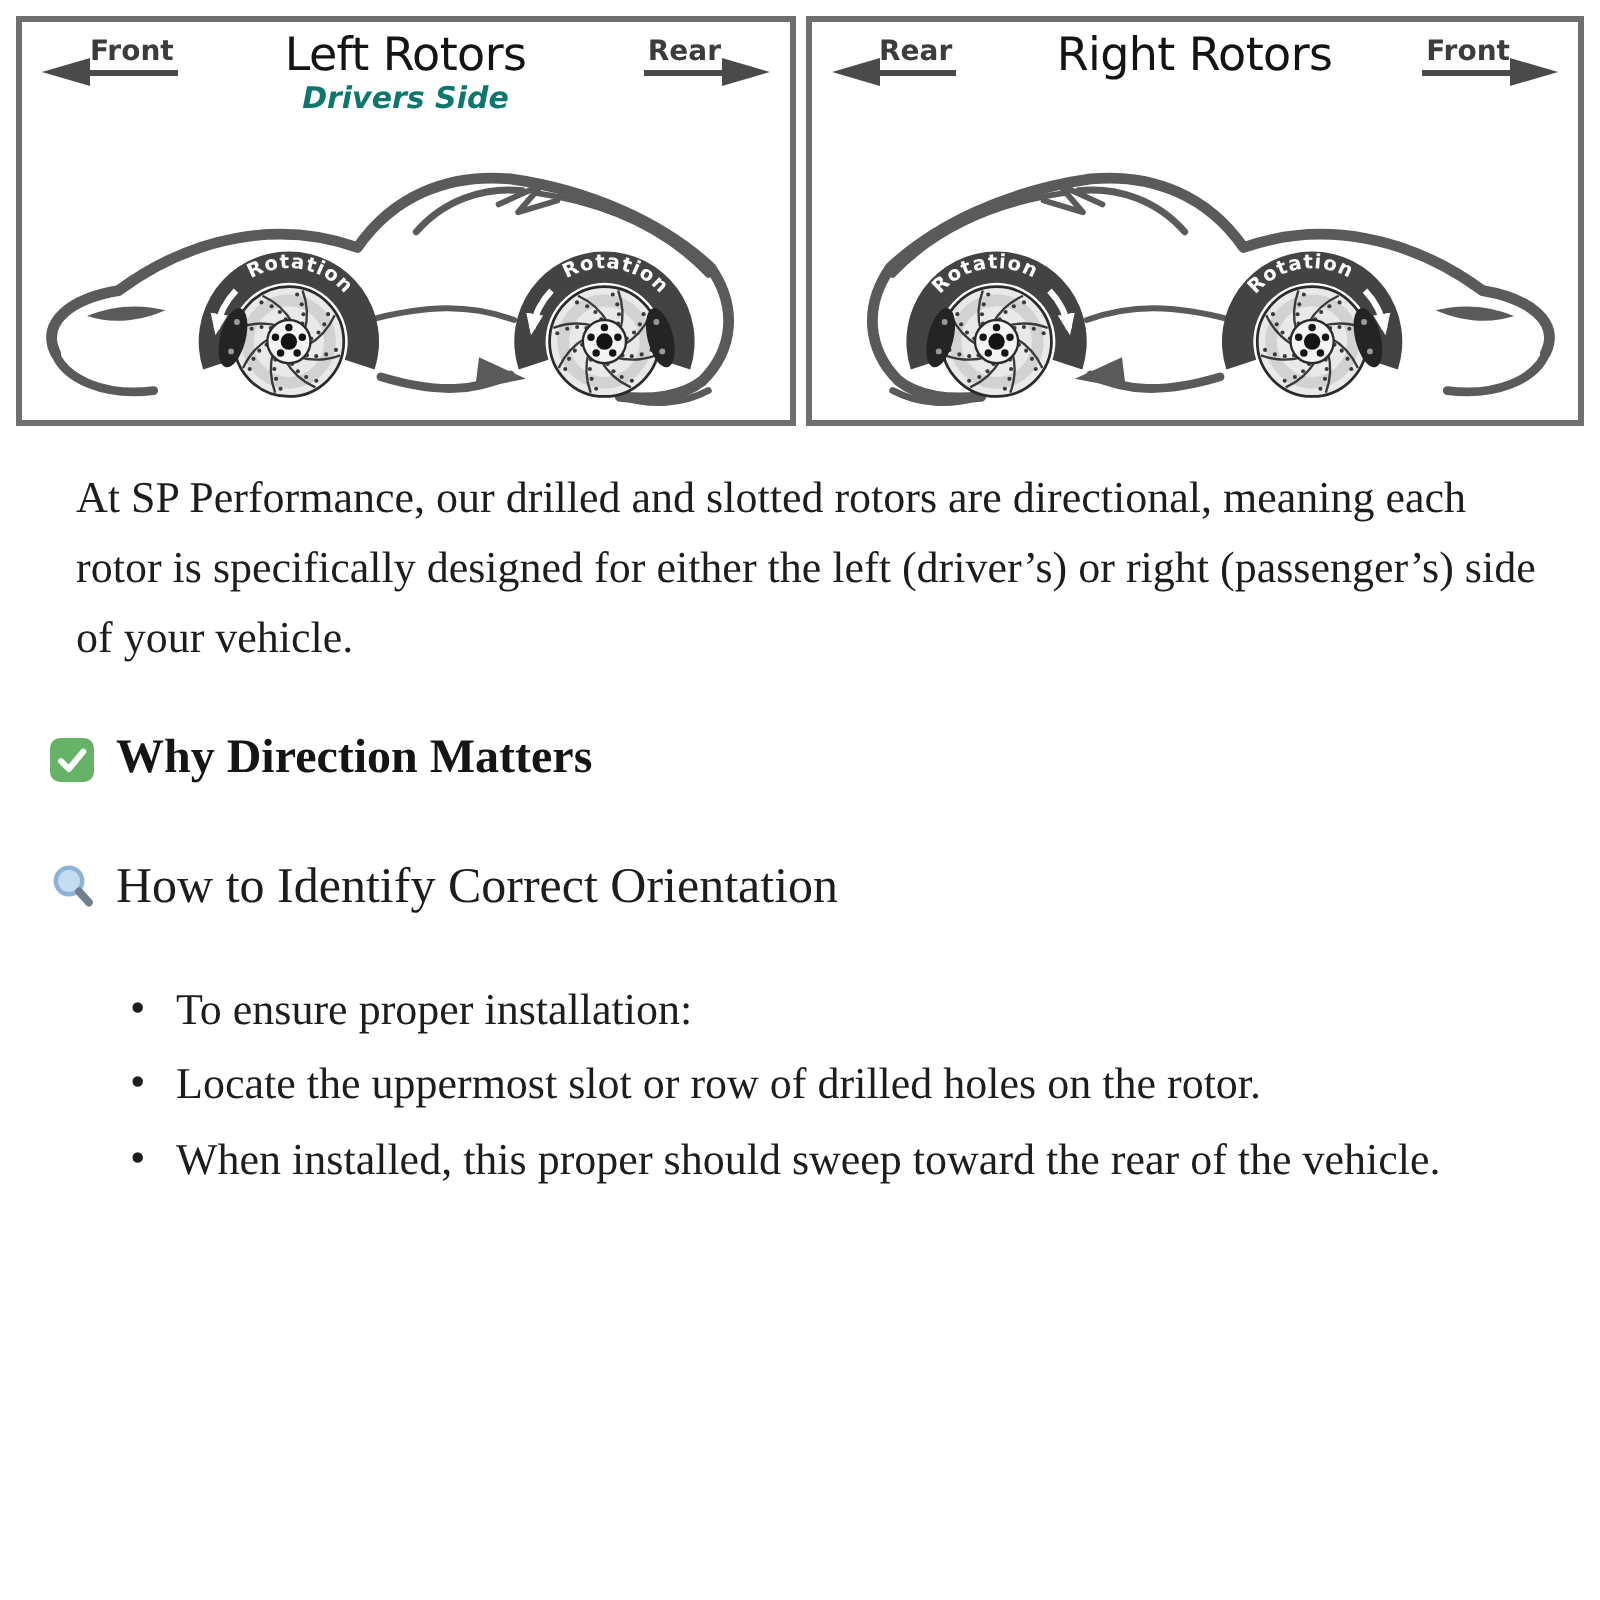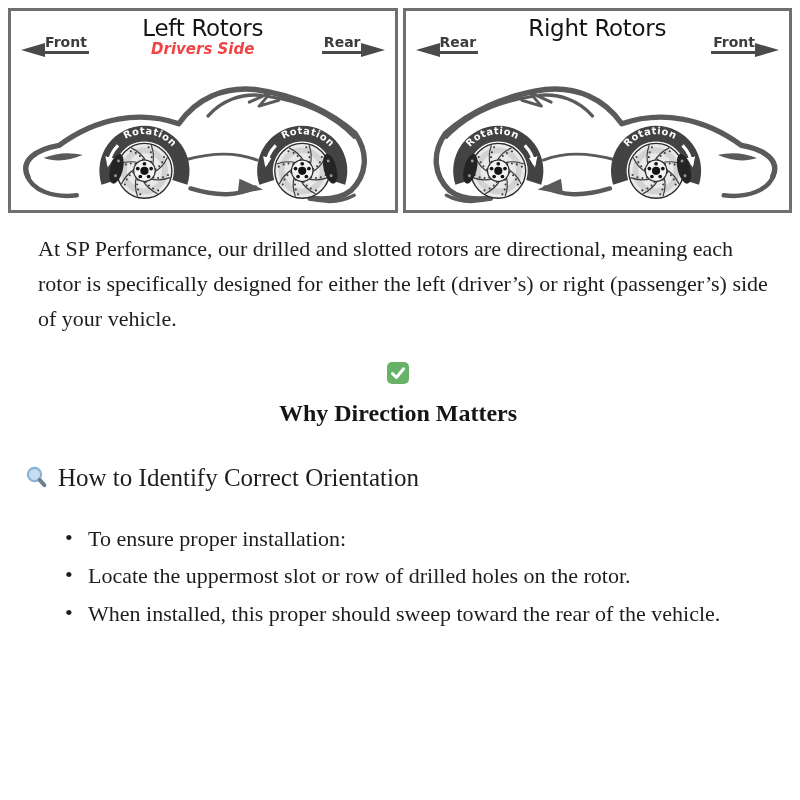--- a/index.html
+++ b/index.html
@@ -4,38 +4,38 @@
 <style>
   html,body{margin:0;padding:0;background:#ffffff;}
   body{width:800px;height:800px;overflow:hidden;color:#1d1d1d;
        font-family:"Liberation Serif","DejaVu Serif",serif;}
 
   
   .diagram{display:flex;gap:5px;margin:8px 8px 0 8px;}
   .panel{flex:1;border:3px solid #6f6f6f;background:#fff;min-width:0;}
   .panel-head{position:relative;height:47px;padding-top:5px;
               font-family:"DejaVu Sans","Liberation Sans",sans-serif;}
-  .dir{position:absolute;top:24px;display:flex;align-items:flex-start;
+  .dir{position:absolute;top:8px;display:flex;align-items:center;
        font-weight:bold;font-size:14px;color:#3c3c3c;}
   .dir.left{left:10px;}
   .dir.right{right:10px;}
   .dir-label{border-bottom:3px solid #4a4a4a;padding:0 2px 1px 2px;line-height:1.05;}
   .tri{width:0;height:0;border-top:7px solid transparent;border-bottom:7px solid transparent;}
   .tri-left{border-right:24px solid #4a4a4a;transform:translateY(8px);margin-right:-2px;}
   .tri-right{border-left:24px solid #4a4a4a;transform:translateY(8px);margin-left:-2px;}
   .panel-title{text-align:center;font-weight:normal;font-size:23px;color:#141414;
                line-height:1.05;letter-spacing:-0.3px;}
-  .panel-sub{text-align:center;font-style:italic;font-weight:bold;font-size:15px;color:#ef4444;}
+  .panel-sub{text-align:center;font-style:italic;font-weight:bold;font-size:15px;color:#0f766e;}
   svg.car{display:block;width:100%;height:147px;}
 
   
   .article{padding:19px 28px 0 24px;font-size:22px;line-height:1.58;}
   .intro{margin:0 0 25px 14px;max-width:732px;}
   .h-check{display:flex;align-items:center;gap:10px;font-size:24px;font-weight:bold;
-           margin:0 0 25px 0;color:#151515;flex-direction:column;}
+           margin:0 0 25px 0;color:#151515;}
   .h-mag{display:flex;align-items:center;gap:8px;font-size:25px;font-weight:normal;
          margin:18px 0 24px 0;color:#1d1d1d;}
   .lead{margin:0 0 22px 0;}
   .blist{list-style:none;margin:0 0 27px 0;padding:0 0 0 64px;}
   .blist li{position:relative;margin-bottom:3px;max-width:688px;}
   .blist li::before{content:"\2022";position:absolute;left:-23px;top:-1px;}
   .icon{flex:0 0 auto;display:inline-flex;}
 </style>
 </head>
 <body>

